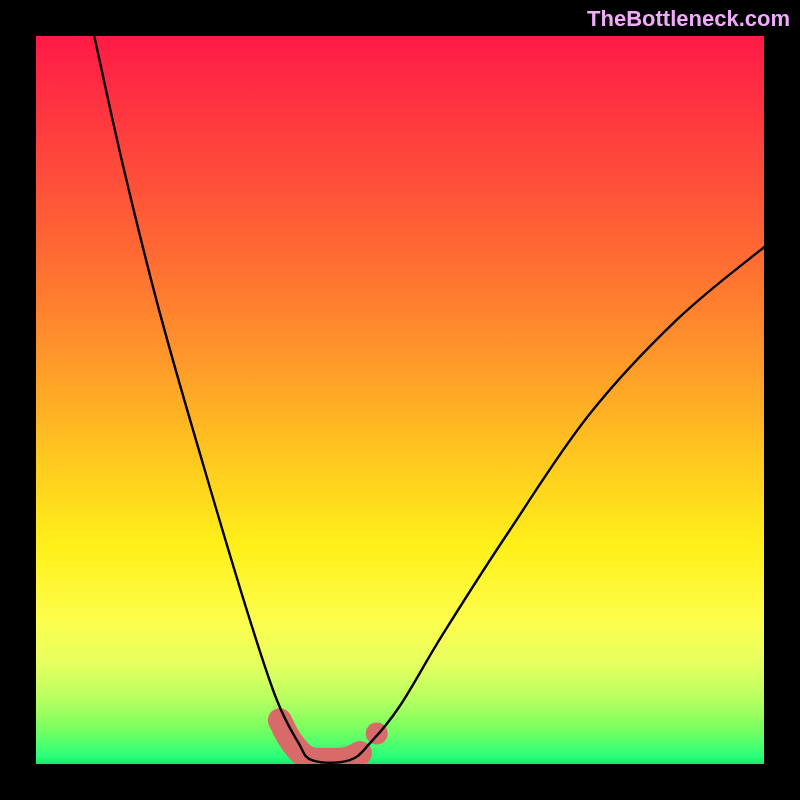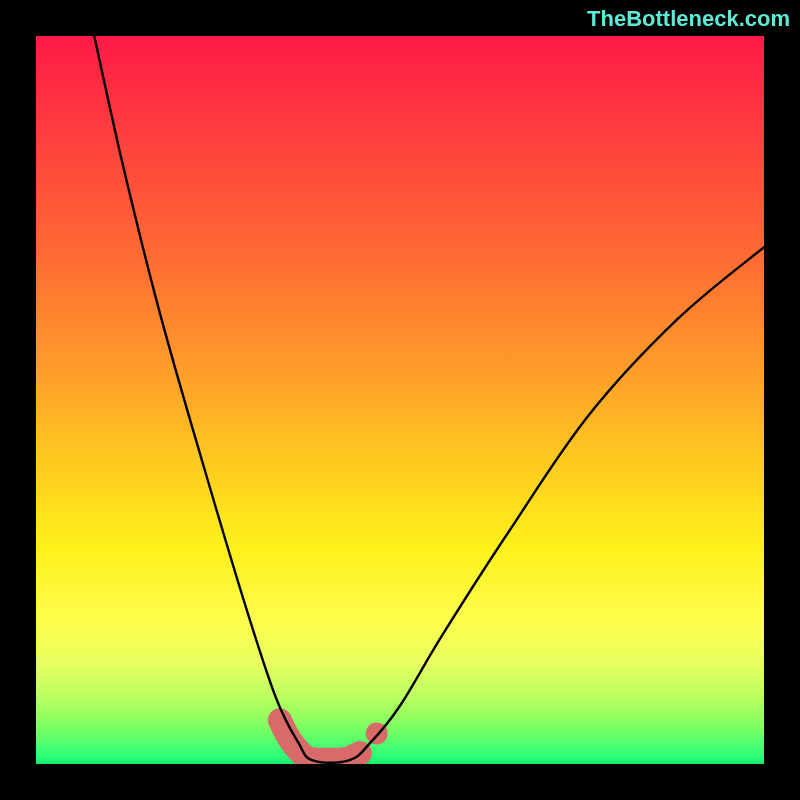--- a/index.html
+++ b/index.html
@@ -39,21 +39,21 @@
       #b8ff60 91%,
       #7cff60 95%,
       #2aff7a 99%,
       #17e86a 100%
     );
   }
   .watermark {
     position: absolute;
     top: 6px;
     right: 10px;
-    color: #5eead4;
+    color: #f0abfc;
     font-size: 22px;
     font-weight: 600;
     user-select: none;
   }
   svg.curve {
     position: absolute;
     top: 0;
     left: 0;
     width: 728px;
     height: 728px;

